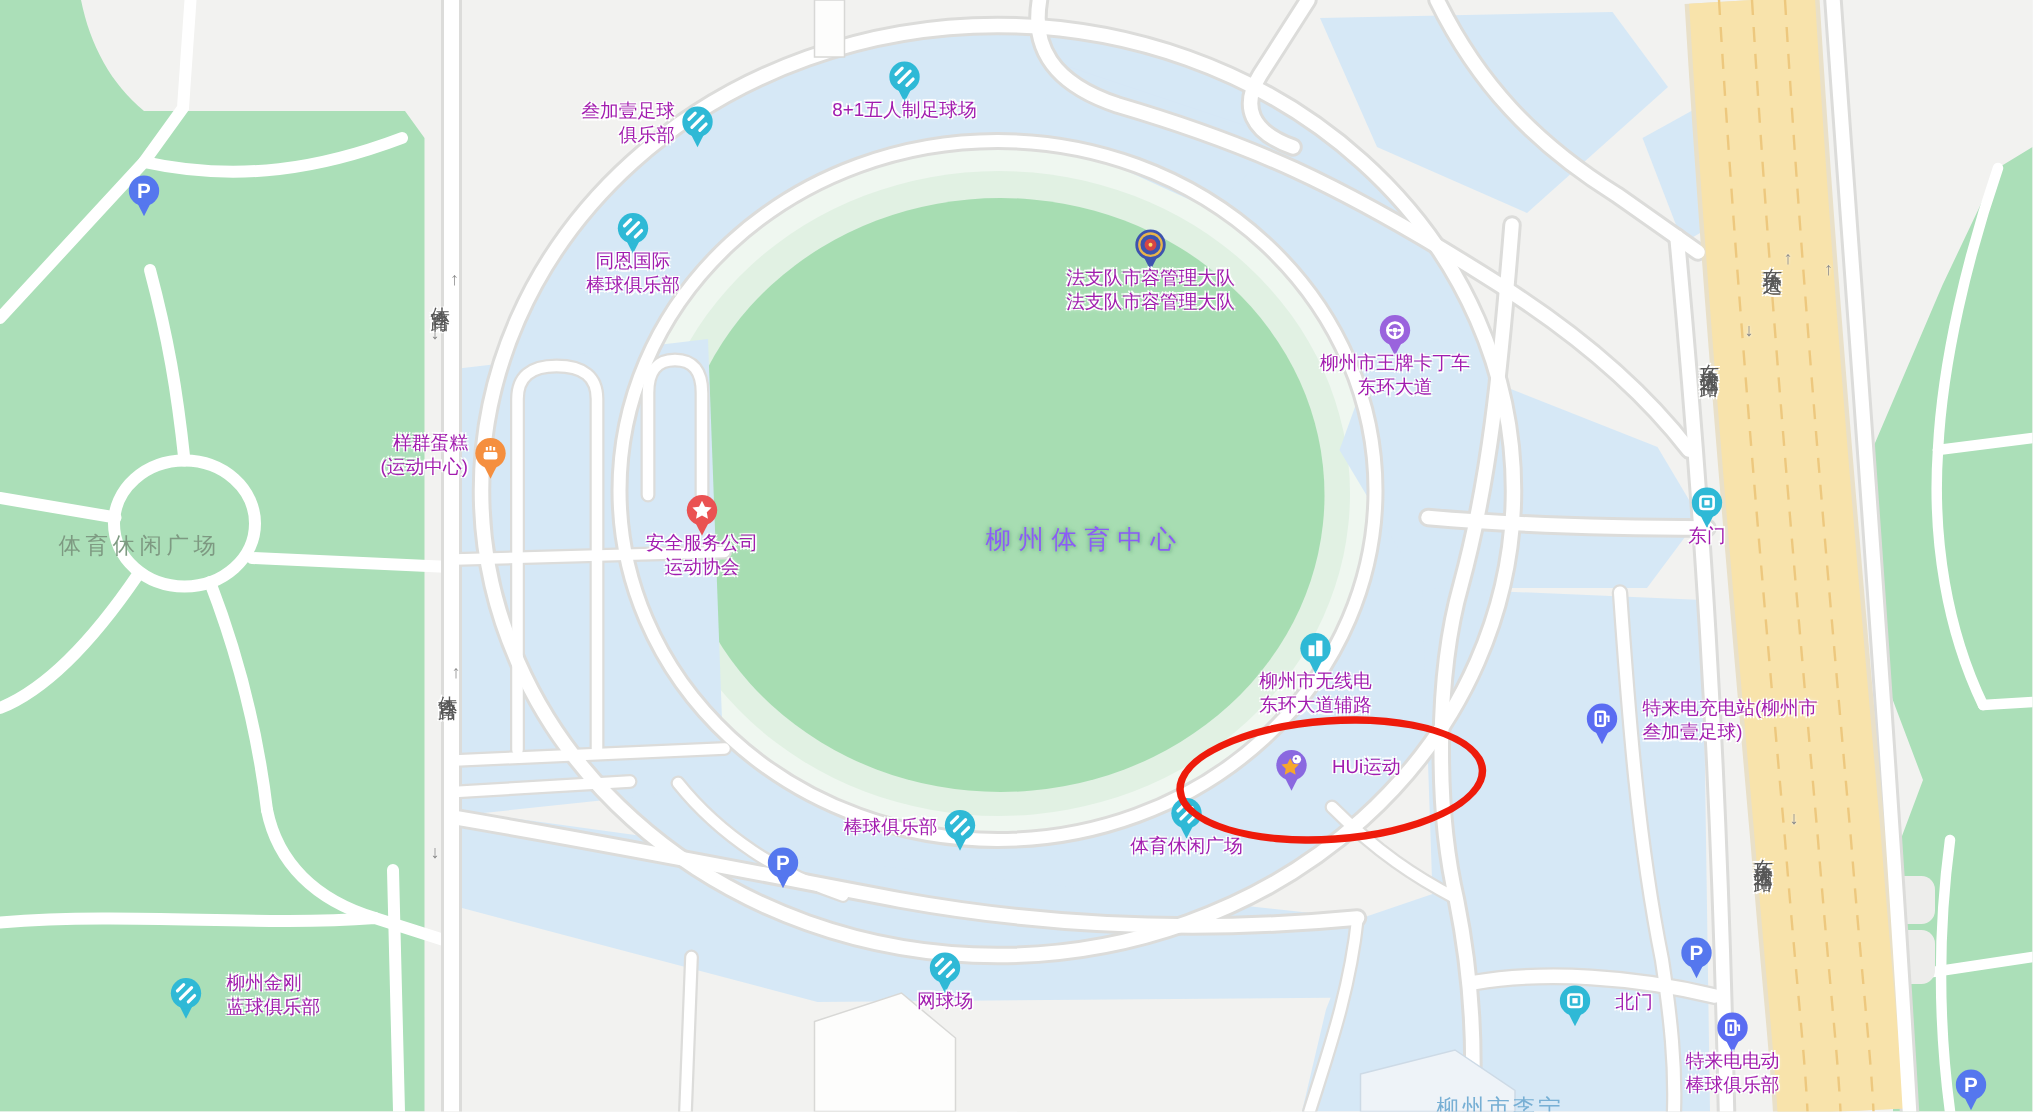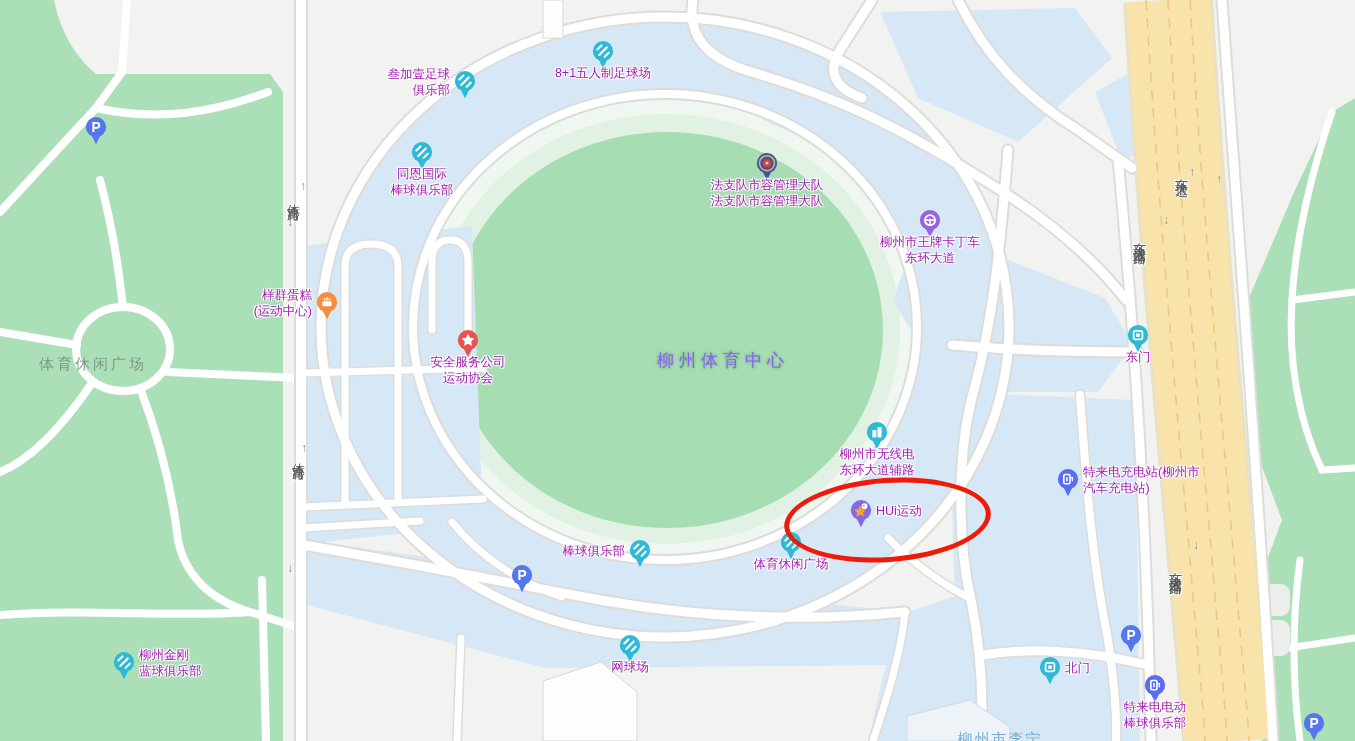--- a/index.html
+++ b/index.html
@@ -5,21 +5,21 @@
   html,body{margin:0;padding:0;}
   #map{position:relative;width:1355px;height:741px;overflow:hidden;background:#f2f2f0;
        font-family:"Liberation Sans","DejaVu Sans",sans-serif;}
   #base{position:absolute;left:0;top:0;z-index:1;}
   #overlay{position:absolute;left:0;top:0;width:1355px;height:741px;z-index:5;}
   .poi{position:absolute;width:0;height:0;}
   .pin{position:absolute;left:-11px;top:-12px;}
   .poi-label{position:absolute;white-space:nowrap;font-size:12.5px;line-height:16px;color:#a21caf;
     text-shadow:-1px -1px 0 #fff,1px -1px 0 #fff,-1px 1px 0 #fff,1px 1px 0 #fff,0 0 3px #fff;}
   .pos-below{top:13px;left:0;transform:translateX(-50%);text-align:center;}
-  .pos-right{left:15px;top:0;transform:translateY(-50%);text-align:left;}
+  .pos-right{left:15px;top:0;transform:translateY(-50%);text-align:left;padding-left:12px;}
   .pos-left{right:15px;top:0;transform:translateY(-50%);text-align:right;}
   .road-label{position:absolute;writing-mode:vertical-rl;letter-spacing:2px;font-size:13px;color:#565656;
     transform:translate(-50%,-50%);white-space:nowrap;
     text-shadow:-1px -1px 0 #fff,1px -1px 0 #fff,-1px 1px 0 #fff,1px 1px 0 #fff;}
   .area-label{position:absolute;transform:translate(-50%,-50%);white-space:nowrap;}
   .al-park{color:#7e9a82;font-size:15px;letter-spacing:3px;}
   .al-stadium{color:#8b5cf6;font-size:17px;letter-spacing:5px;
     text-shadow:0 0 2px #8cc79b,0 0 4px #8cc79b,1px 1px 2px #8cc79b,-1px -1px 2px #8cc79b;}
   .al-water{color:#77afd4;font-size:15px;letter-spacing:2px;}
   .arrow{position:absolute;transform:translate(-50%,-50%);font-size:12px;color:#8a8a8a;
@@ -272,21 +272,21 @@
           <div class="poi-label pos-right"><span>HUi运动</span></div>
         </div>
         <div class="poi" style="left: 1068px; top: 480px;">
           <svg class="pin" width="22" height="30" viewBox="0 0 20 27">
             <path d="M5.8,17.2 L10,25.5 L14.2,17.2 Z" fill="#5a6cf2"></path>
             <circle cx="10" cy="10" r="9.2" fill="#5a6cf2"></circle>
             <rect x="6.2" y="5.8" width="5.6" height="8.4" rx="1.1" fill="none" stroke="#fff" stroke-width="1.5"></rect>
             <line x1="9" y1="8" x2="9" y2="12" stroke="#fff" stroke-width="1.4"></line>
             <path d="M12.4,8.6 L14,8.6 L14,12" fill="none" stroke="#fff" stroke-width="1.2"></path>
           </svg>
-          <div class="poi-label pos-right"><span>特来电充电站(柳州市</span><br><span>汽车充电站)</span></div>
+          <div class="poi-label pos-right"><span>特来电充电站(柳州市</span><br><span>叁加壹足球)</span></div>
         </div>
         <div class="poi" style="left: 640px; top: 551px;">
           <svg class="pin" width="22" height="30" viewBox="0 0 20 27">
             <path d="M5.8,17.2 L10,25.5 L14.2,17.2 Z" fill="#2fb9d6"></path>
             <circle cx="10" cy="10" r="9.2" fill="#2fb9d6"></circle>
             <g stroke="#fff" stroke-width="1.9" stroke-linecap="round">
               <line x1="6.6" y1="13.4" x2="13.4" y2="6.6"></line>
               <line x1="4.8" y1="8.6" x2="8.6" y2="4.8"></line>
               <line x1="11.4" y1="15.2" x2="15.2" y2="11.4"></line>
             </g>

